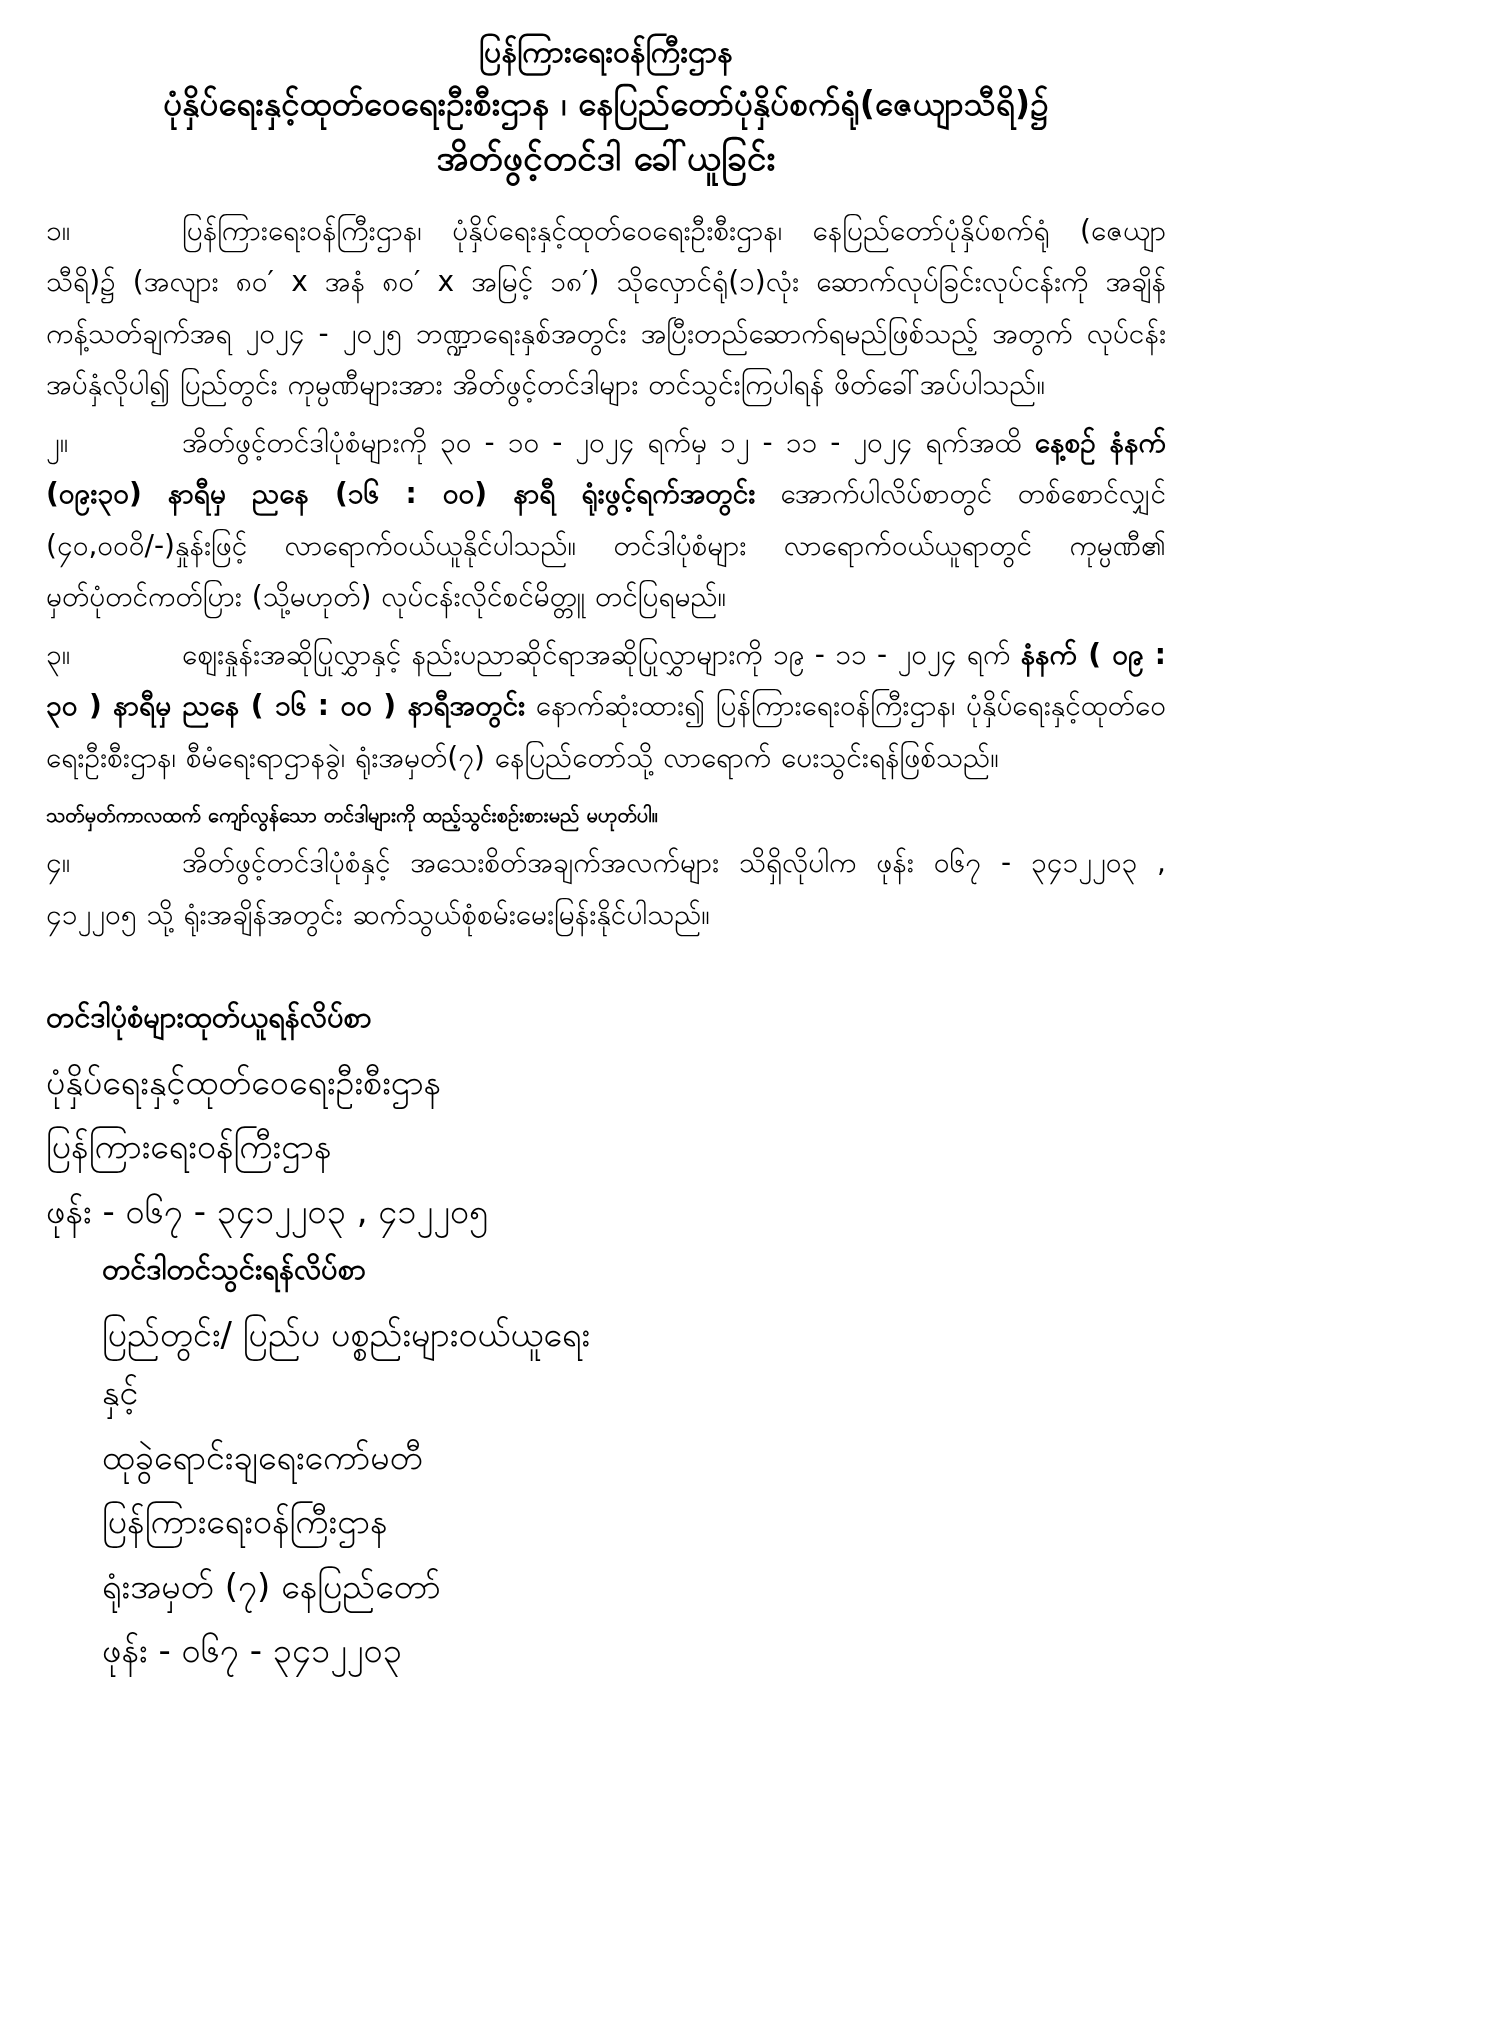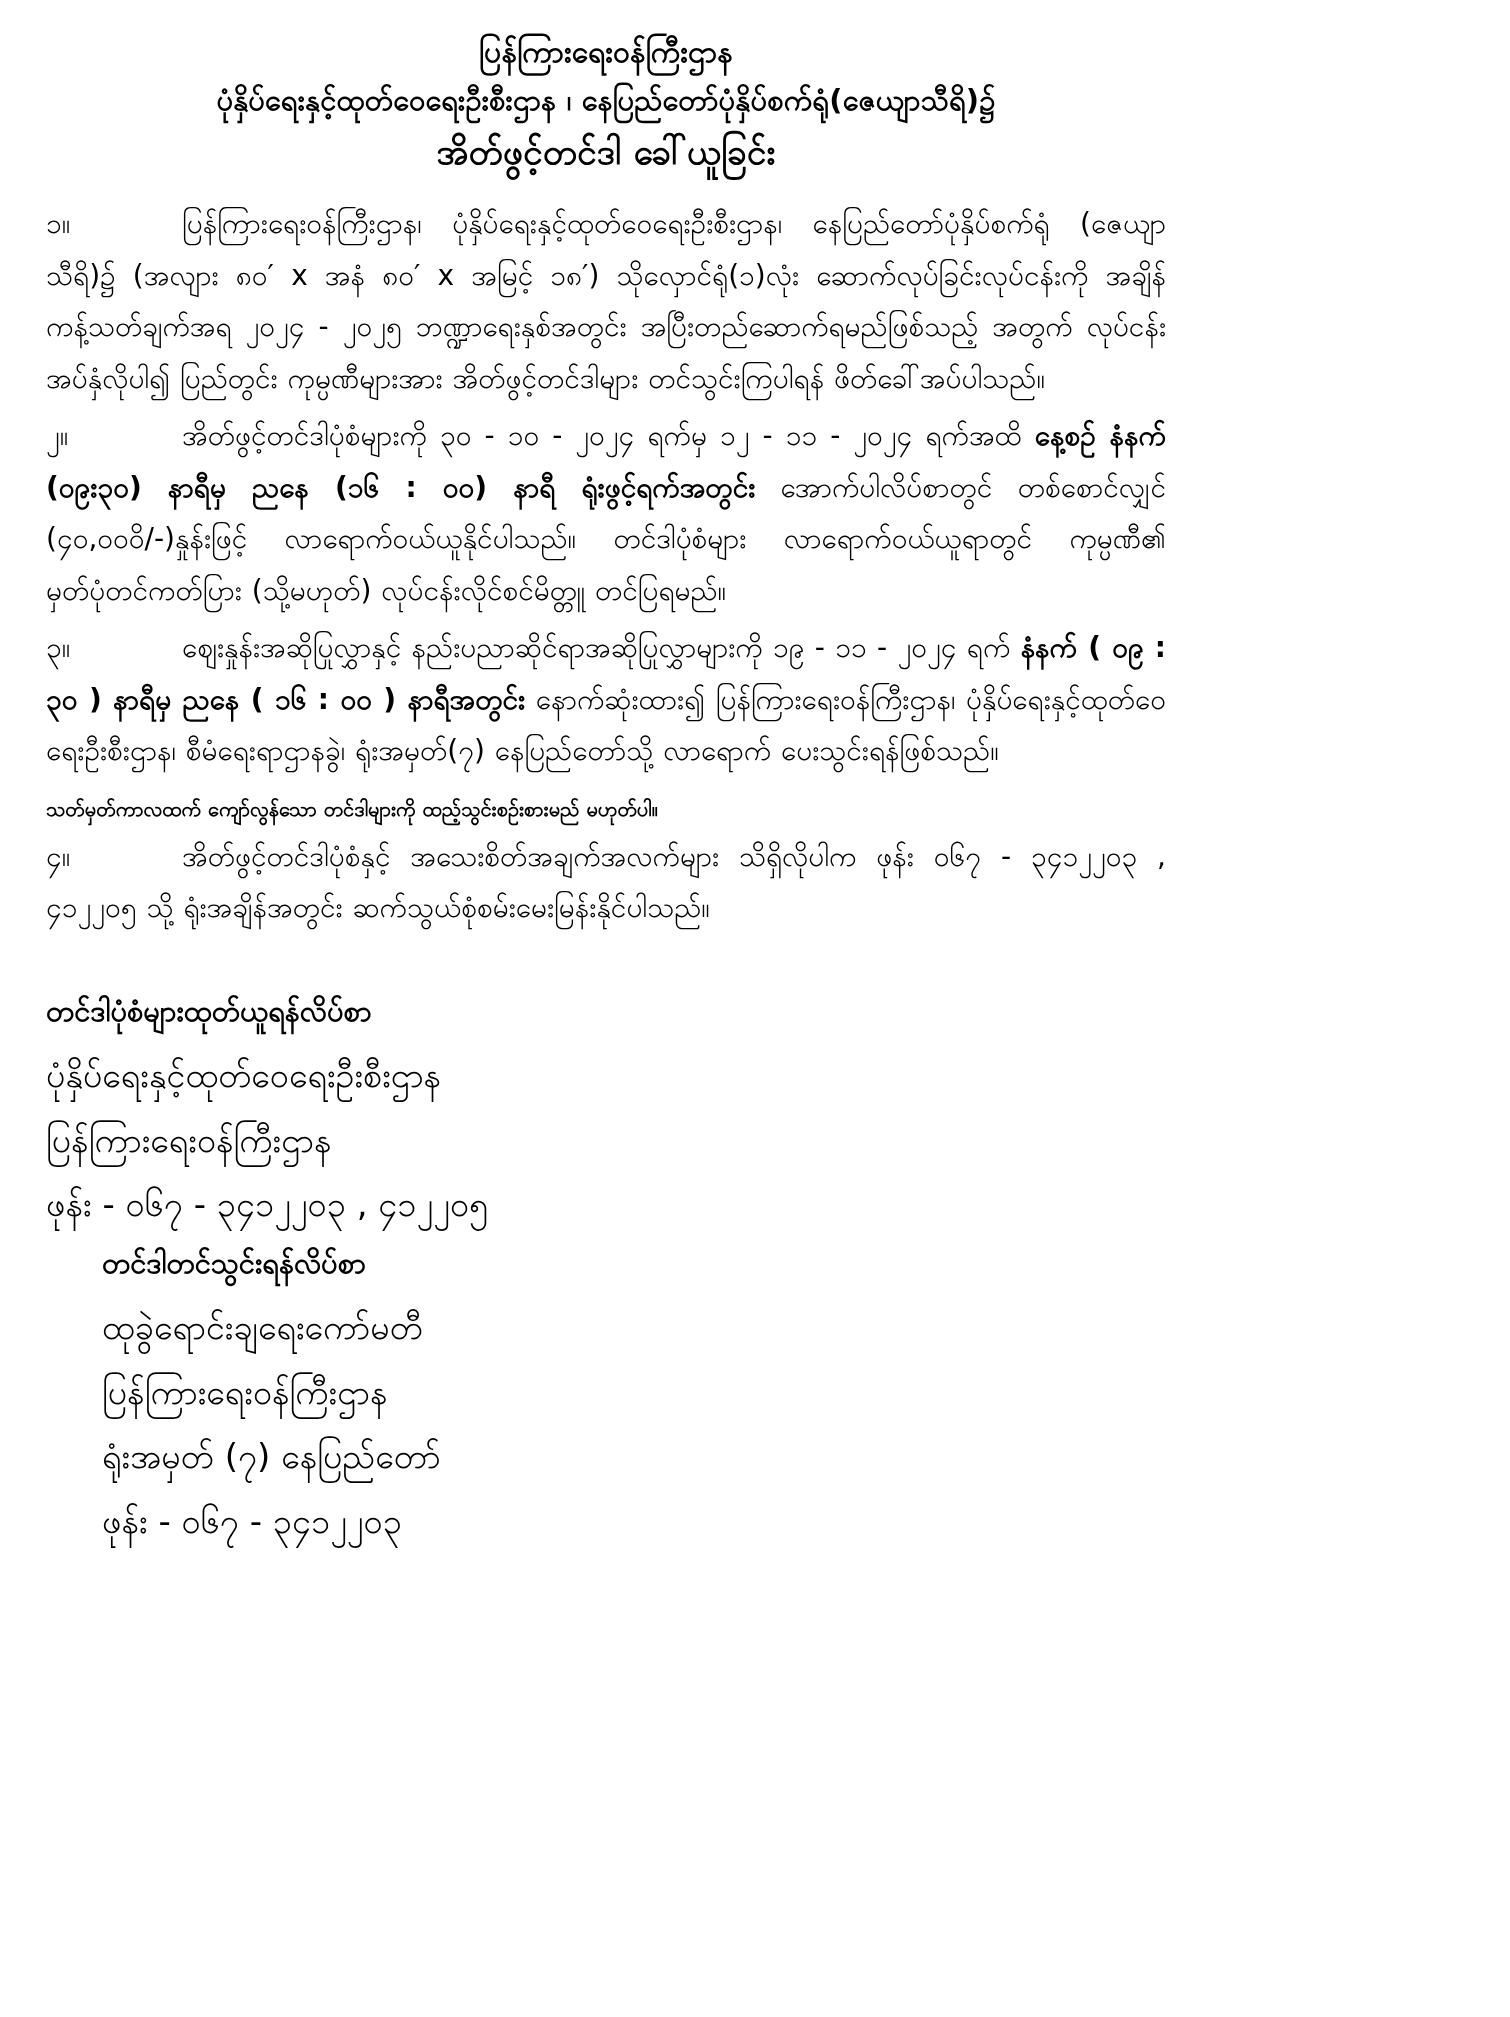--- a/index.html
+++ b/index.html
@@ -23,21 +23,21 @@
   .header {
     text-align: center;
     line-height: 1.62;
   }
   .header .h-line {
     font-size: 29px;
     font-weight: 700;
     letter-spacing: 0.2px;
   }
   .header .h-line.l1 { font-size: 30px; }
-  .header .h-line.l2 { font-size: 29px; }
+  .header .h-line.l2 { font-size: 33px; }
   .header .h-line.l3 { font-size: 28px; }
   .header .h-line.l4 { font-size: 35px; }
 
   .body-block {
     margin-top: 18px;
   }
   p.para {
     margin: 0 0 6px 0;
     font-size: 28px;
     line-height: 1.84;
@@ -126,20 +126,21 @@
 
     <div class="col left">
       <div class="col-title">တင်ဒါပုံစံများထုတ်ယူရန်လိပ်စာ</div>
       <div class="c-line">ပုံနှိပ်ရေးနှင့်ထုတ်ဝေရေးဦးစီးဌာန</div>
       <div class="c-line">ပြန်ကြားရေးဝန်ကြီးဌာန</div>
       <div class="c-line">ဖုန်း - ၀၆၇ - ၃၄၁၂၂၀၃ , ၄၁၂၂၀၅</div>
     </div>
 
     <div class="col right">
       <div class="col-title">တင်ဒါတင်သွင်းရန်လိပ်စာ</div>
+      <div class="c-line">ပြည်တွင်း/ ပြည်ပ ပစ္စည်းများဝယ်ယူရေးနှင့်</div>
       <div class="c-line">ထုခွဲရောင်းချရေးကော်မတီ</div>
       <div class="c-line">ပြန်ကြားရေးဝန်ကြီးဌာန</div>
       <div class="c-line">ရုံးအမှတ် (၇) နေပြည်တော်</div>
       <div class="c-line">ဖုန်း - ၀၆၇ - ၃၄၁၂၂၀၃</div>
     </div>
 
   </div>
 
 </div>
 

